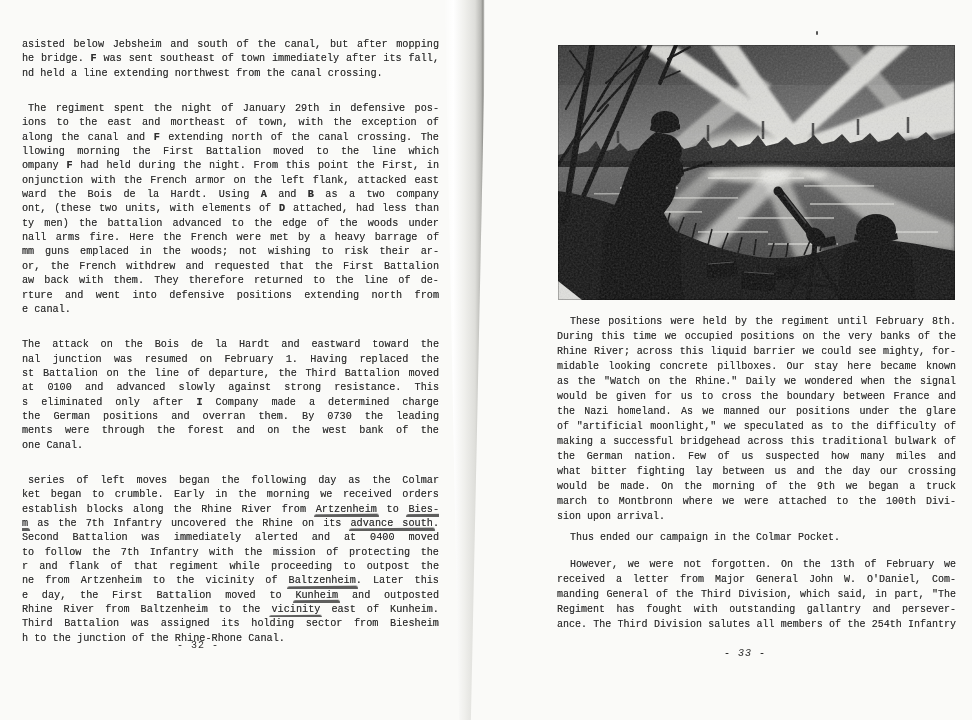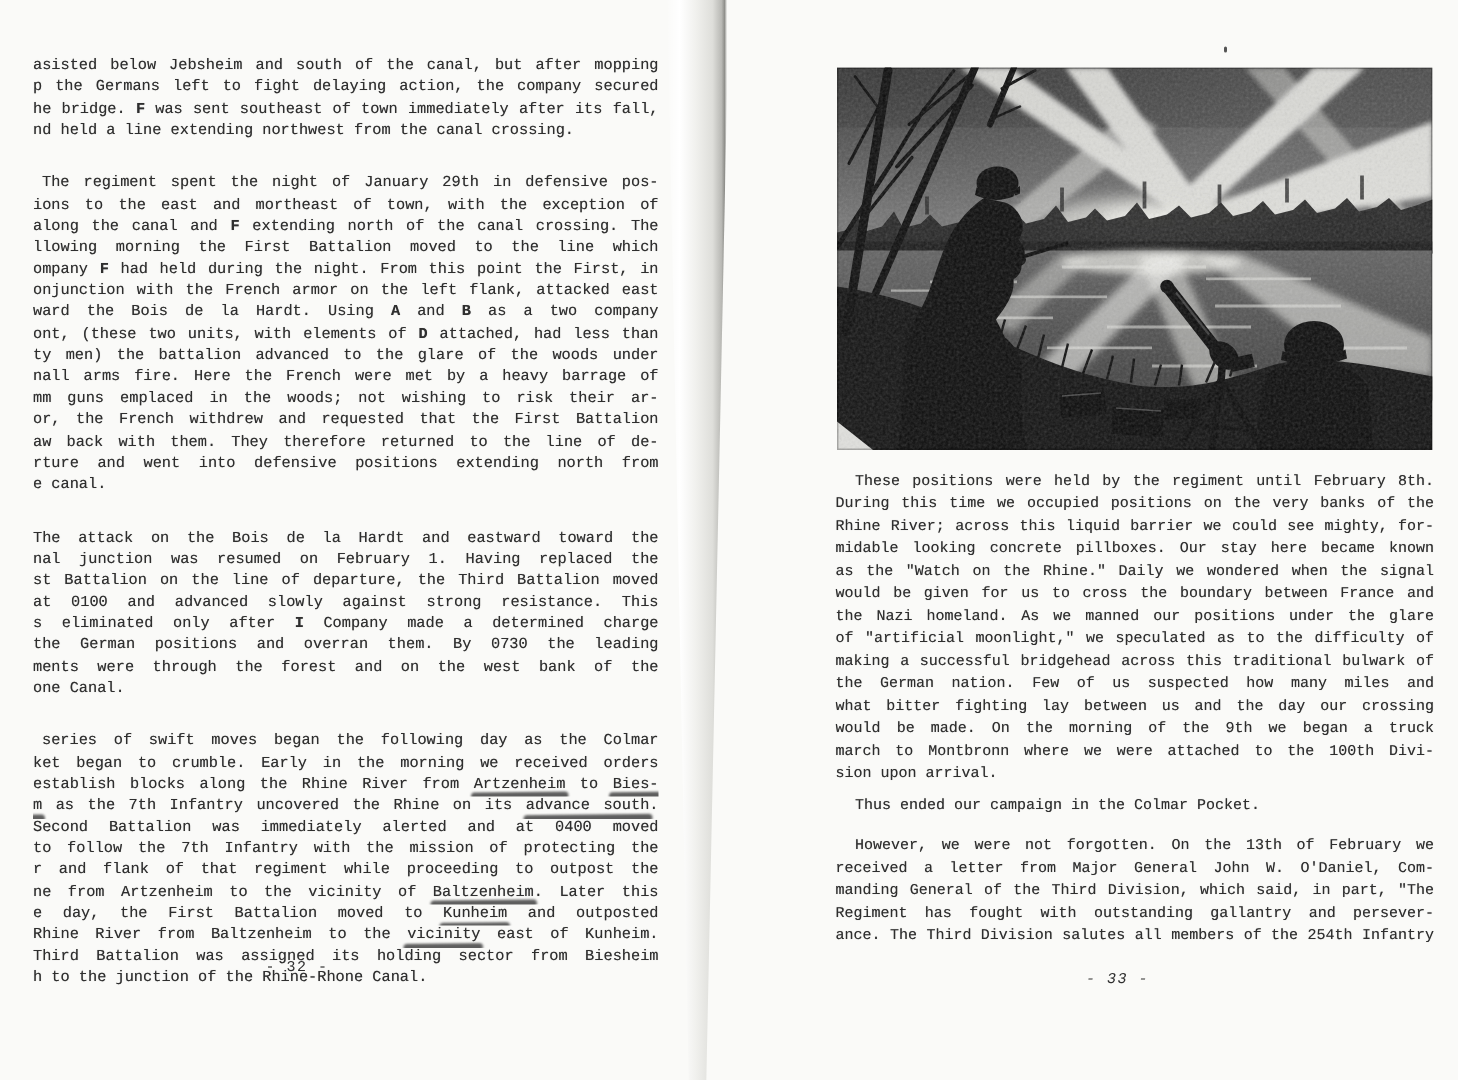--- a/index.html
+++ b/index.html
@@ -57,53 +57,52 @@
 </style>
 </head>
 <body>
 
 <div class="scan" id="scan" style="--c-paper: #fafaf8; --c-ink: #2e2e2e; --c-sky: #646464; --c-beam: #f2f2ee; --c-water-top: #626262; --c-water-bottom: #3f3f3f; --c-tree: #232323; --c-silhouette: #0c0c0c; --c-bank: #121212;">
 
   <div>
     <div class="textcol" id="left-col">
         <div class="para">
           <div class="line">asisted below Jebsheim and south of the canal, but after mopping</div>
-          <div class="line">p the Germans left to fight delaying action, the company secured</div>
           <div class="line">he bridge. <b>F</b> was sent southeast of town immediately after its fall,</div>
           <div class="line flush-left">nd held a line extending northwest from the canal crossing.</div>
         </div>
         <div class="para">
           <div class="line" style="text-indent: 6px;">The regiment spent the night of January 29th in defensive pos-</div>
           <div class="line">ions to the east and mortheast of town, with the exception of</div>
           <div class="line">along the canal and <b>F</b> extending north of the canal crossing. The</div>
           <div class="line">llowing morning the First Battalion moved to the line which</div>
           <div class="line">ompany <b>F</b> had held during the night. From this point the First, in</div>
           <div class="line">onjunction with the French armor on the left flank, attacked east</div>
           <div class="line">ward the Bois de la Hardt. Using <b>A</b> and <b>B</b> as a two company</div>
           <div class="line">ont, (these two units, with elements of <b>D</b> attached, had less than</div>
-          <div class="line">ty men) the battalion advanced to the glare of the woods under</div>
+          <div class="line">ty men) the battalion advanced to the edge of the woods under</div>
           <div class="line">nall arms fire. Here the French were met by a heavy barrage of</div>
           <div class="line">mm guns emplaced in the woods; not wishing to risk their ar-</div>
           <div class="line">or, the French withdrew and requested that the First Battalion</div>
           <div class="line">aw back with them. They therefore returned to the line of de-</div>
           <div class="line">rture and went into defensive positions extending north from</div>
           <div class="line flush-left">e canal.</div>
         </div>
         <div class="para">
           <div class="line">The attack on the Bois de la Hardt and eastward toward the</div>
           <div class="line">nal junction was resumed on February 1. Having replaced the</div>
           <div class="line">st Battalion on the line of departure, the Third Battalion moved</div>
           <div class="line">at 0100 and advanced slowly against strong resistance. This</div>
           <div class="line">s eliminated only after <b>I</b> Company made a determined charge</div>
           <div class="line">the German positions and overran them. By 0730 the leading</div>
           <div class="line">ments were through the forest and on the west bank of the</div>
           <div class="line flush-left">one Canal.</div>
         </div>
         <div class="para">
-          <div class="line" style="text-indent: 6px;">series of swift moves began the following day as the Colmar</div>
+          <div class="line" style="text-indent: 6px;">series of left moves began the following day as the Colmar</div>
           <div class="line">ket began to crumble. Early in the morning we received orders</div>
           <div class="line">establish blocks along the Rhine River from <span class="smudge">Artzenheim</span> to <span class="smudge">Bies-</span></div>
           <div class="line"><span class="smudge">m</span> as the 7th Infantry uncovered the Rhine on its <span class="smudge">advance south</span>.</div>
           <div class="line">Second Battalion was immediately alerted and at 0400 moved</div>
           <div class="line">to follow the 7th Infantry with the mission of protecting the</div>
           <div class="line">r and flank of that regiment while proceeding to outpost the</div>
           <div class="line">ne from Artzenheim to the vicinity of <span class="smudge">Baltzenheim</span>. Later this</div>
           <div class="line">e day, the First Battalion moved to <span class="smudge">Kunheim</span> and outposted</div>
           <div class="line">Rhine River from Baltzenheim to the <span class="smudge">vicinity</span> east of Kunheim.</div>
           <div class="line">Third Battalion was assigned its holding sector from Biesheim</div>

